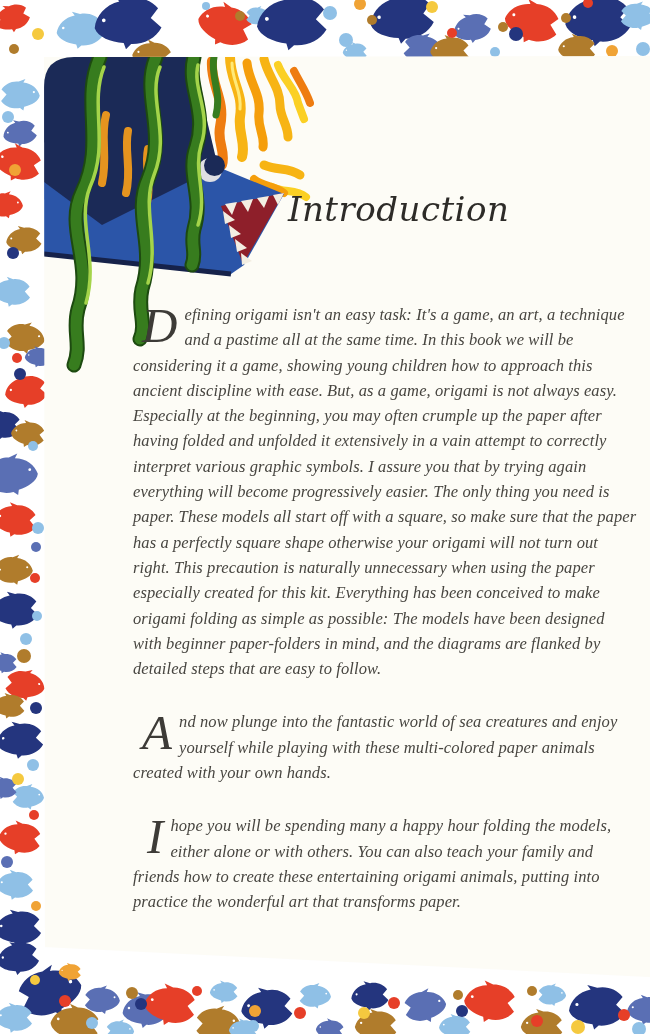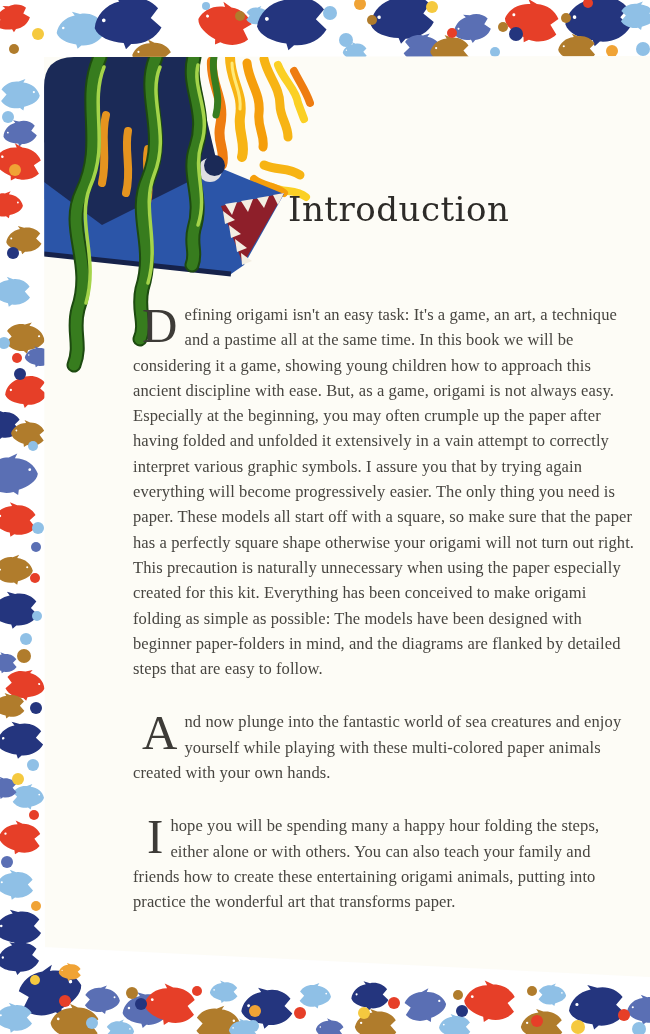--- a/index.html
+++ b/index.html
@@ -3,21 +3,21 @@
 <meta charset="utf-8">
 <style>
   html,body{margin:0;padding:0;background:#ffffff;}
   #canvas{position:relative;width:650px;height:1034px;overflow:hidden;background:#ffffff;
           font-family:"Liberation Serif",serif;}
   
   #pattern-svg{position:absolute;left:0;top:0;width:650px;height:1034px;}
   
   #page{position:absolute;left:0;top:0;width:650px;height:1034px;background:#fdfcf6;
         clip-path:polygon(44px 57px,650px 56px,650px 977px,45px 947px);
-        filter:drop-shadow(0 1px 2px rgba(0,0,0,.12));}
+        filter:drop-shadow(0 1px 2px rgba(0,0,0,.12));font-style:italic;}
   
   #illus{position:absolute;left:44px;top:57px;width:270px;height:320px;}
   
   #title{position:absolute;left:288px;top:189px;font-family:"DejaVu Serif",serif;
          font-size:34px;letter-spacing:.5px;color:#2d2b28;font-weight:500;}
   
   #content{position:absolute;left:133px;top:302px;width:504px;color:#474540;
            font-size:16.5px;line-height:25.3px;letter-spacing:.1px;}
   .para{margin:0 0 28px 0;}
   .dropcap{float:left;font-family:"Liberation Serif",serif;font-size:49px;line-height:40px;
@@ -216,16 +216,16 @@
         <path d="M116,10 C103,42 127,76 110,118 C97,152 116,184 104,226" stroke="#a4d44a" stroke-width="3.5"></path>
         <path d="M154,8 C148,32 168,56 157,88 C149,114 164,138 154,168" stroke="#a4d44a" stroke-width="3.5"></path>
       </g>
     </svg>
 
     <div id="title">Introduction</div>
 
     <div id="content">
       <p class="para"><span class="dropcap">D</span><span>efining origami isn't an easy task: It's a game, an art, a technique and a pastime all at the same time. In this book we will be considering it a game, showing young children how to approach this ancient discipline with ease. But, as a game, origami is not always easy. Especially at the beginning, you may often crumple up the paper after having folded and unfolded it extensively in a vain attempt to correctly interpret various graphic symbols. I assure you that by trying again everything will become progressively easier. The only thing you need is paper. These models all start off with a square, so make sure that the paper has a perfectly square shape otherwise your origami will not turn out right. This precaution is naturally unnecessary when using the paper especially created for this kit. Everything has been conceived to make origami folding as simple as possible: The models have been designed with beginner paper-folders in mind, and the diagrams are flanked by detailed steps that are easy to follow.</span></p>
       <p class="para"><span class="dropcap">A</span><span>nd now plunge into the fantastic world of sea creatures and enjoy yourself while playing with these multi-colored paper animals created with your own hands.</span></p>
-      <p class="para"><span class="dropcap">I</span><span>hope you will be spending many a happy hour folding the steps, either alone or with others. You can also teach your family and friends how to create these entertaining origami animals, putting into practice the wonderful art that transforms paper.</span></p>
+      <p class="para"><span class="dropcap">I</span><span>hope you will be spending many a happy hour folding the models, either alone or with others. You can also teach your family and friends how to create these entertaining origami animals, putting into practice the wonderful art that transforms paper.</span></p>
     </div>
   </div>
 </div>
 
 </body></html>

